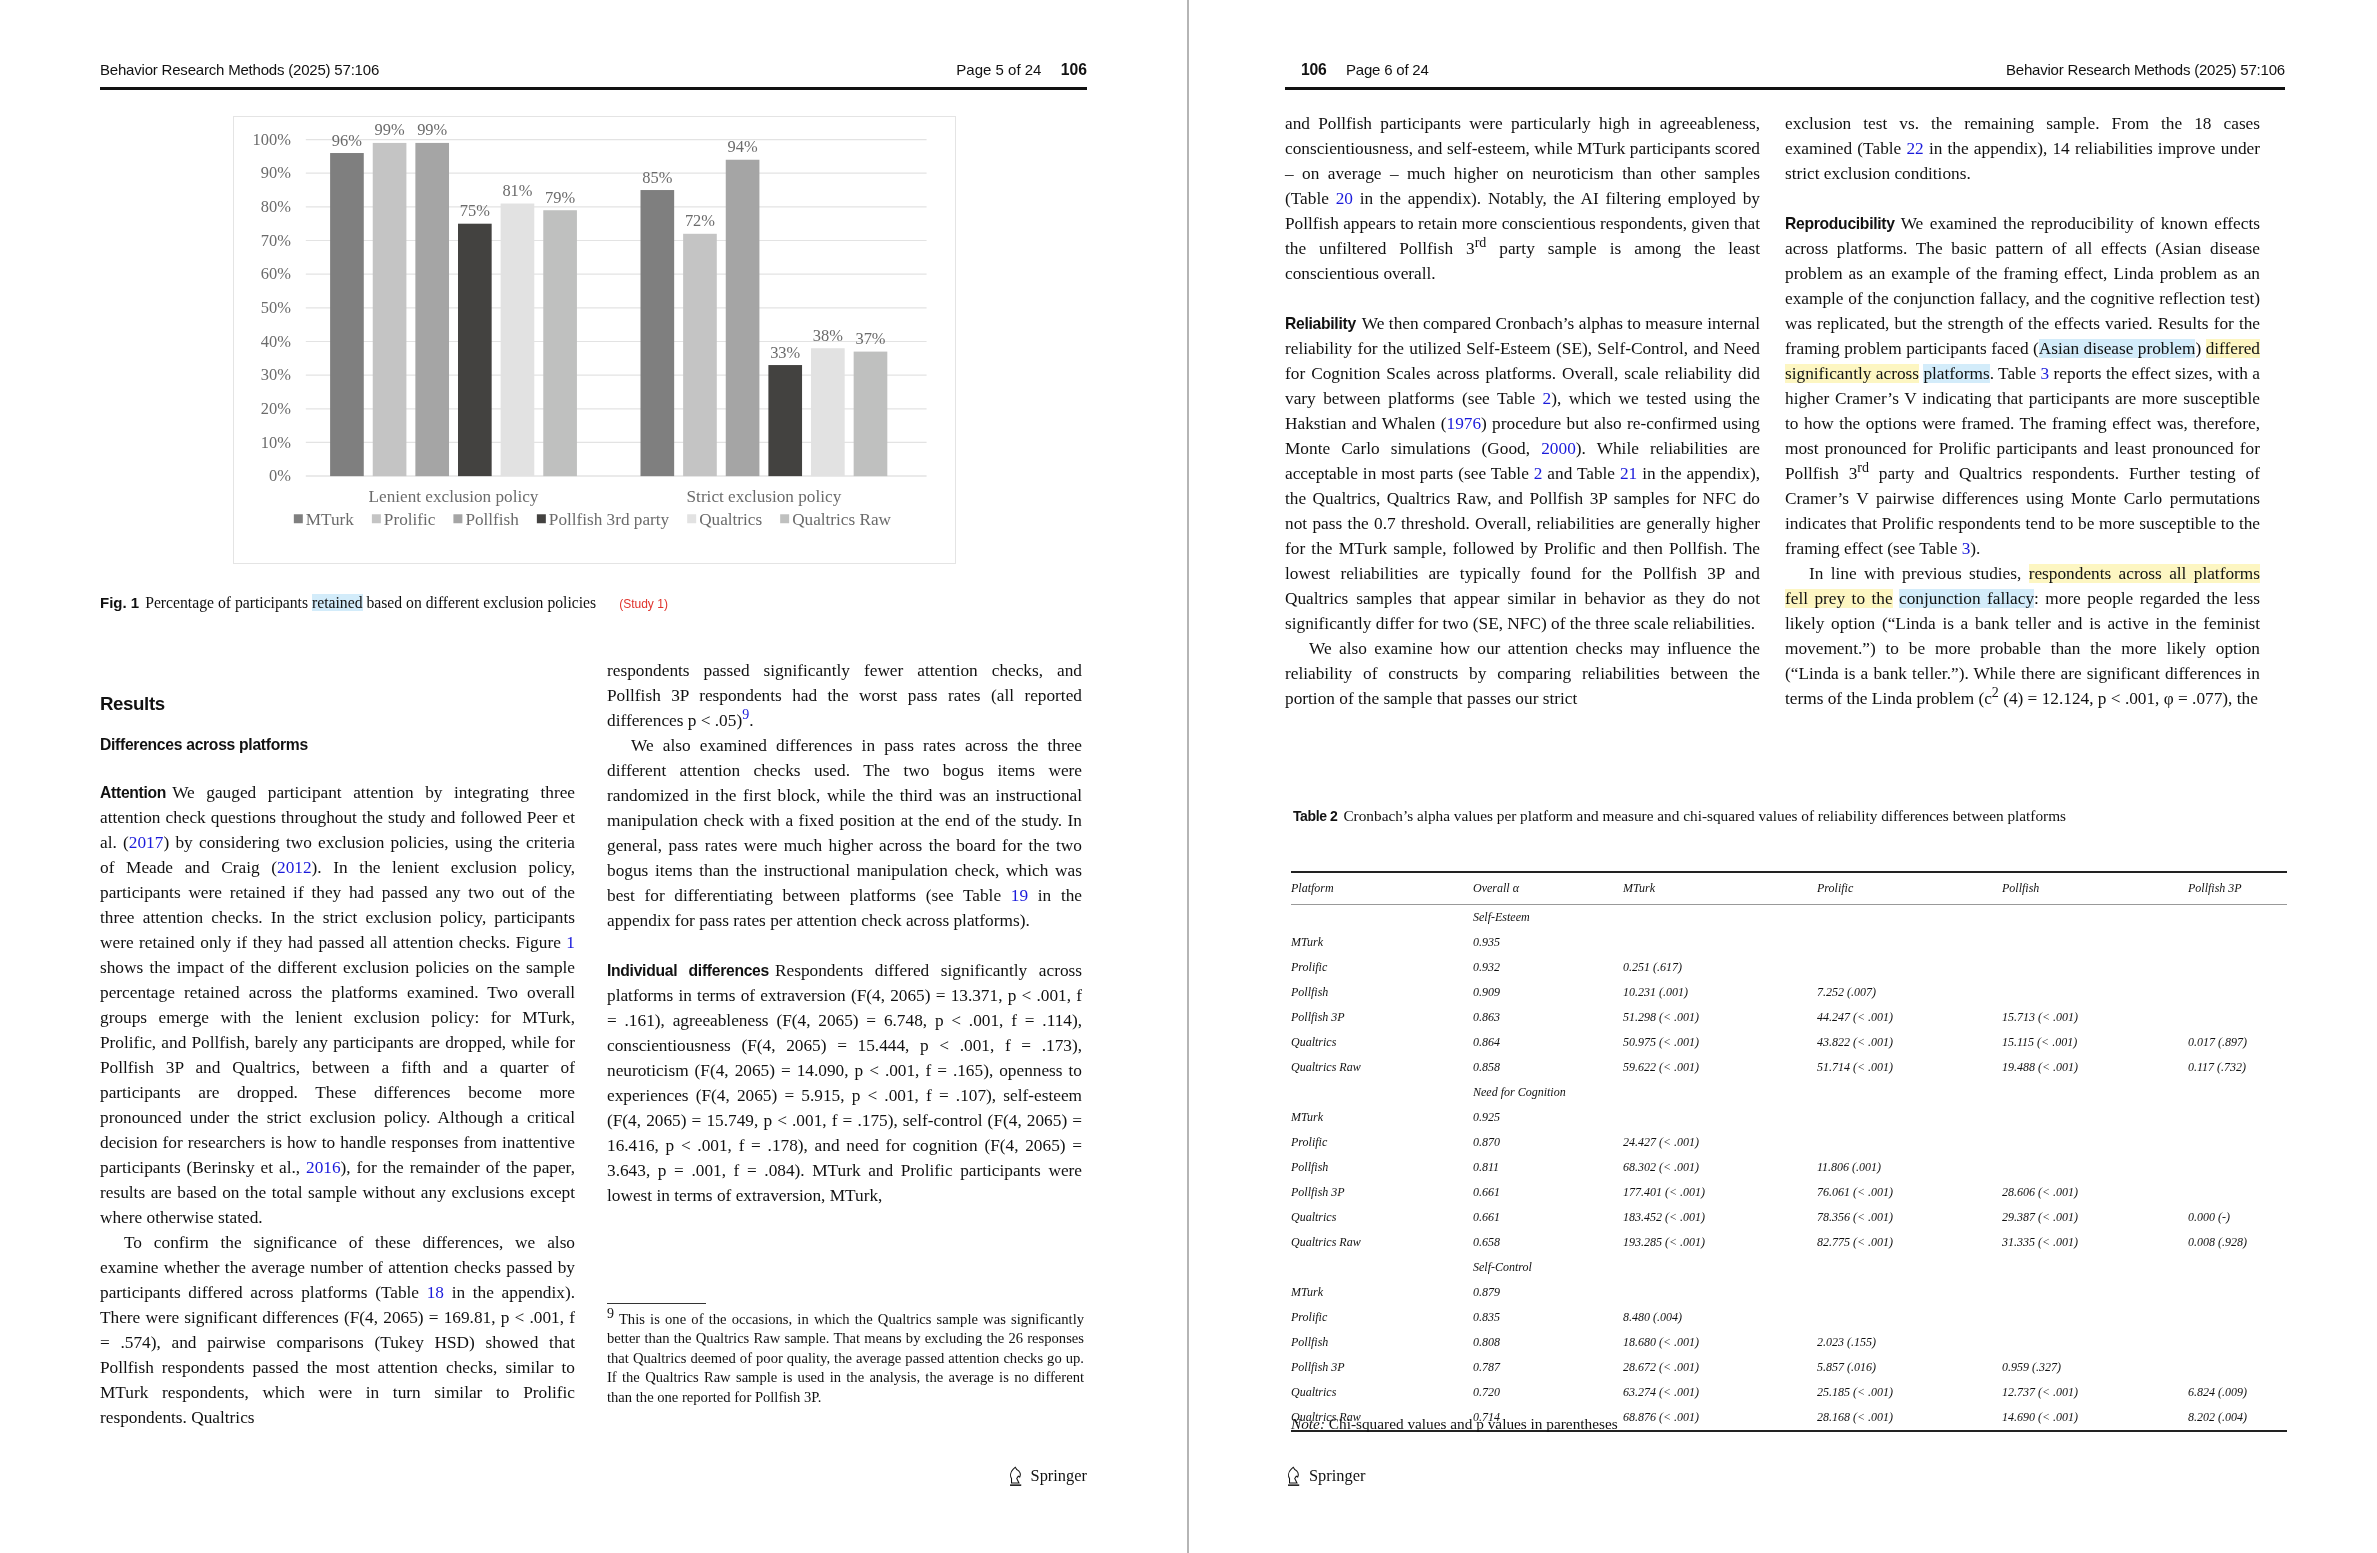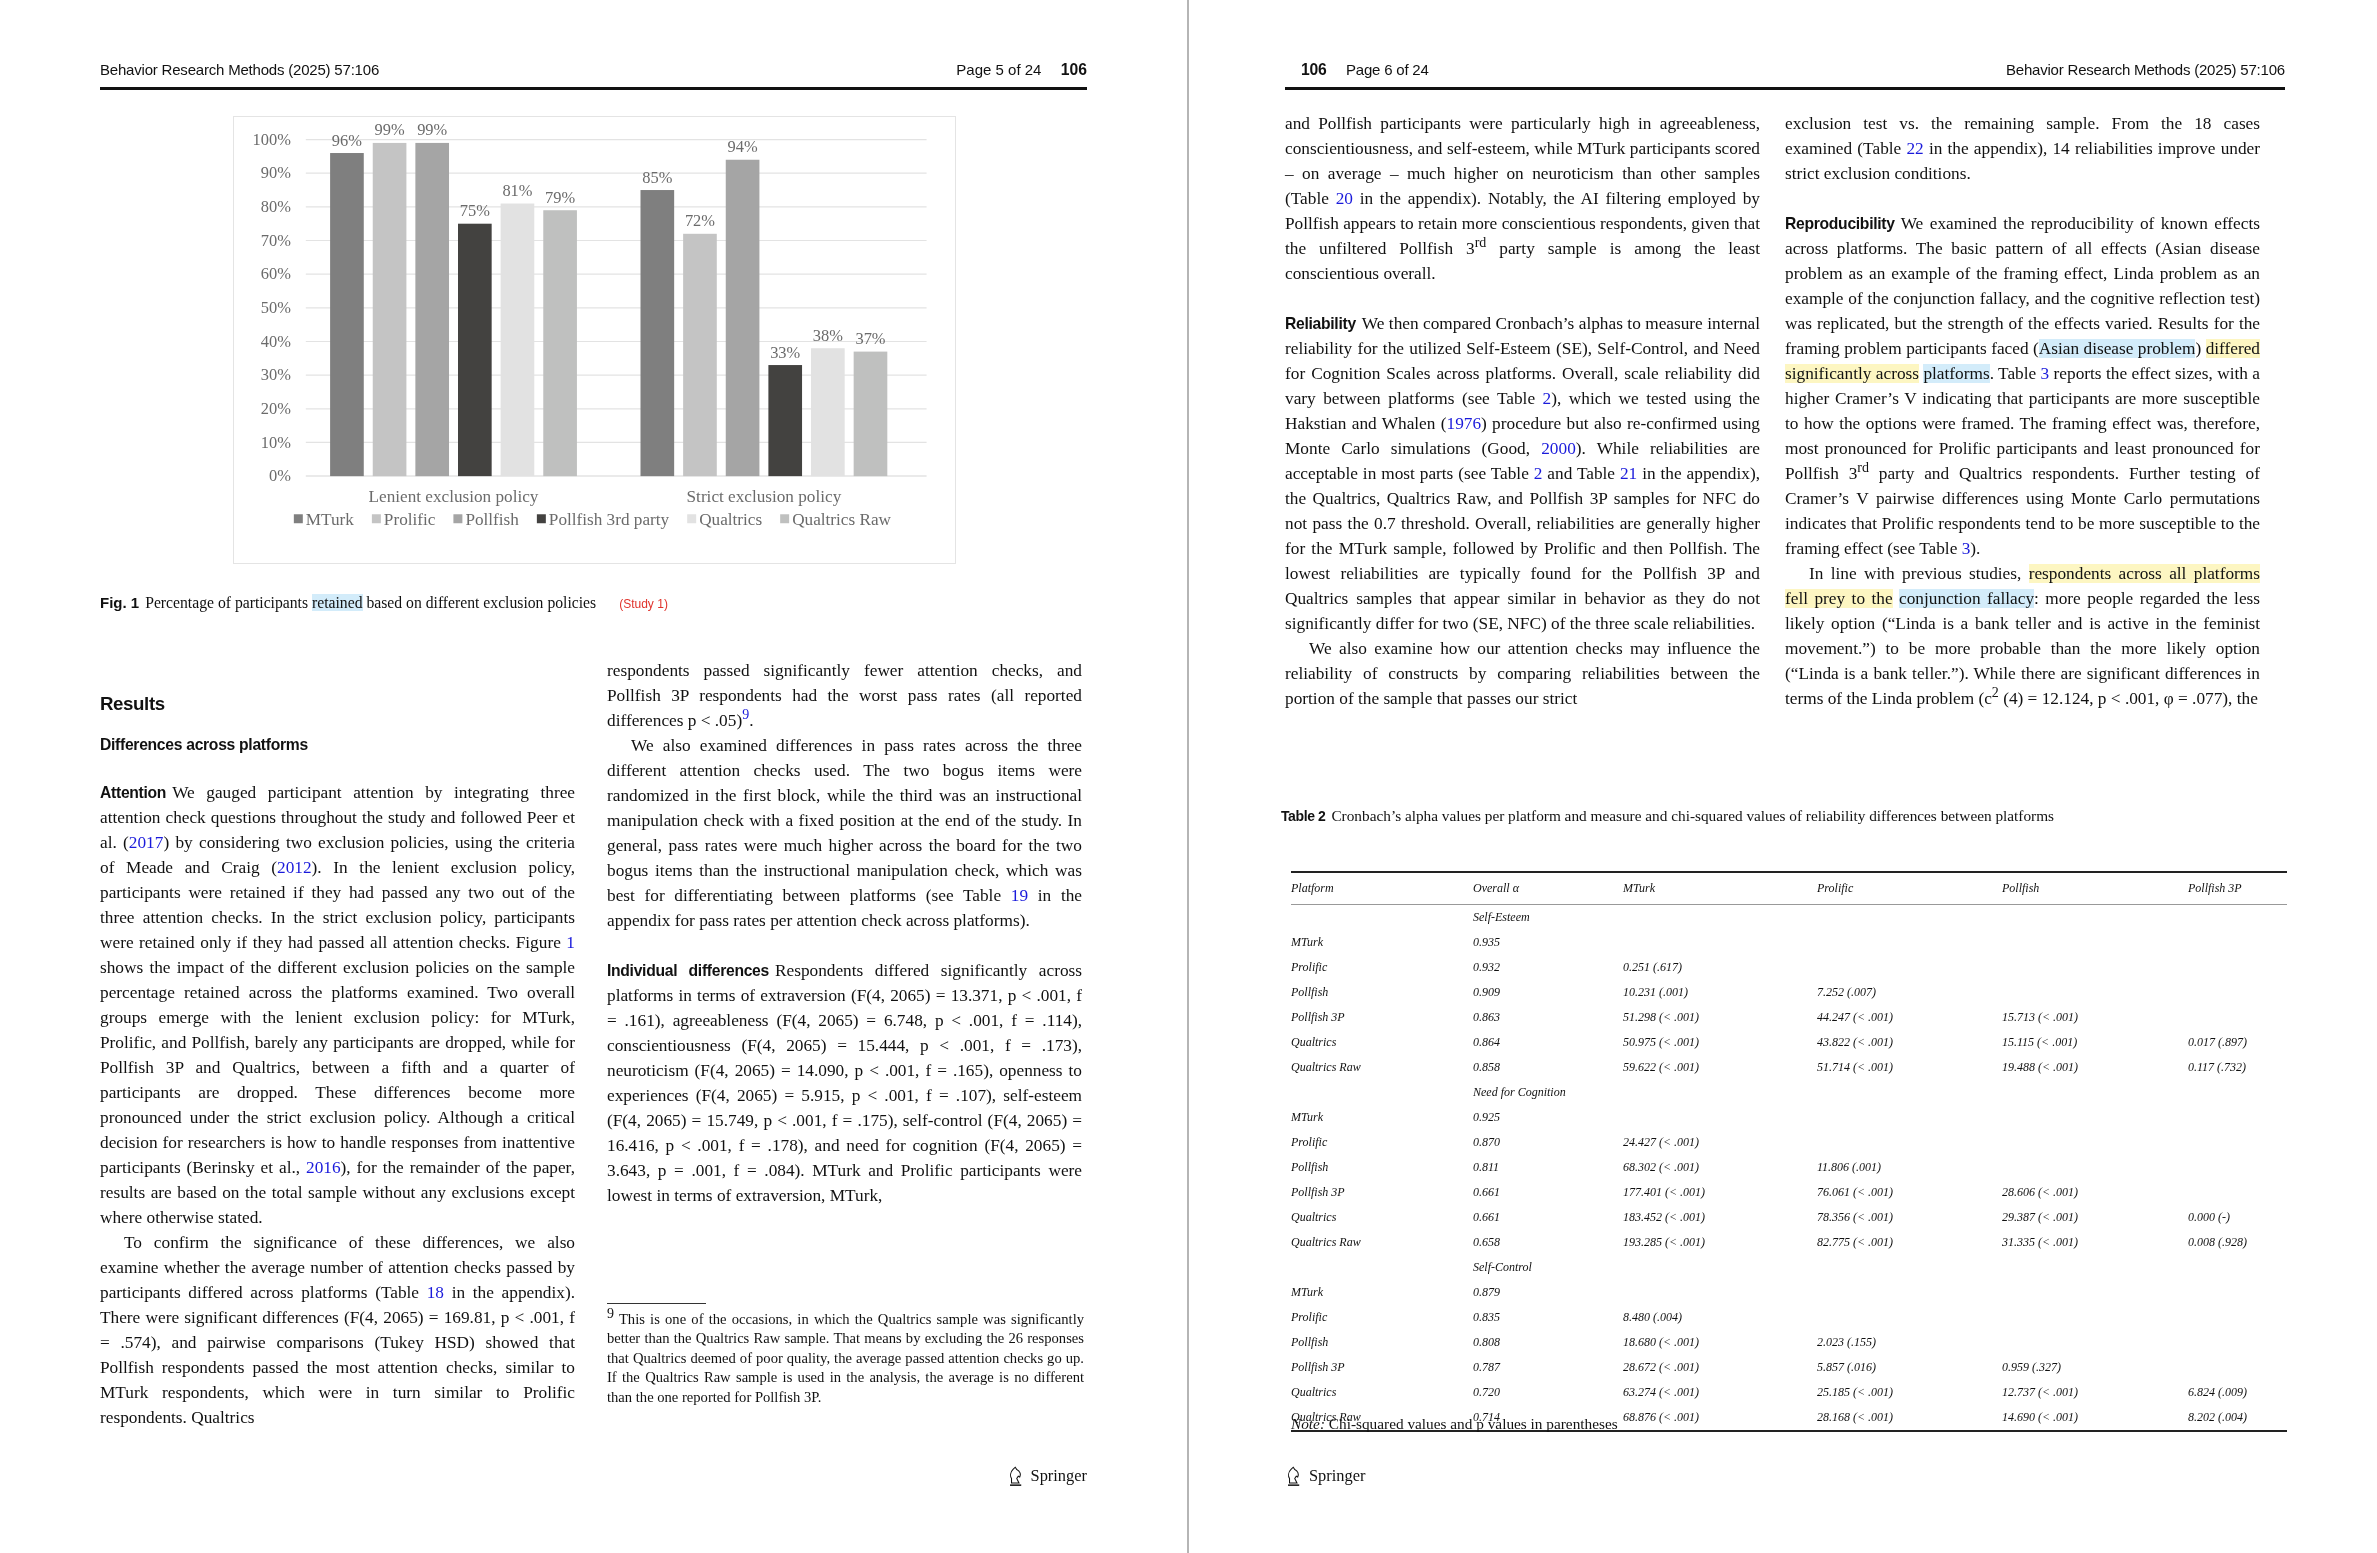--- a/index.html
+++ b/index.html
@@ -173,21 +173,21 @@
     <p style="margin-top:25px;"><span class="run-in">Reliability</span><span>We then compared Cronbach’s alphas to measure internal reliability for the utilized Self-Esteem (SE), Self-Control, and Need for Cognition Scales across platforms. Overall, scale reliability did vary between platforms (see Table </span><a class="link">2</a><span>), which we tested using the Hakstian and Whalen (</span><a class="link">1976</a><span>) procedure but also re-confirmed using Monte Carlo simulations (Good, </span><a class="link">2000</a><span>). While reliabilities are acceptable in most parts (see Table </span><a class="link">2</a><span> and Table </span><a class="link">21</a><span> in the appendix), the Qualtrics, Qualtrics Raw, and Pollfish 3P samples for NFC do not pass the 0.7 threshold. Overall, reliabilities are generally higher for the MTurk sample, followed by Prolific and then Pollfish. The lowest reliabilities are typically found for the Pollfish 3P and Qualtrics samples that appear similar in behavior as they do not significantly differ for two (SE, NFC) of the three scale reliabilities.</span></p>
     <p class="indent">We also examine how our attention checks may influence the reliability of constructs by comparing reliabilities between the portion of the sample that passes our strict</p>
   </div>
 
   <div class="col" style="left:596px; top:111px;">
     <p><span>exclusion test vs. the remaining sample. From the 18 cases examined (Table </span><a class="link">22</a><span> in the appendix), 14 reliabilities improve under strict exclusion conditions.</span></p>
     <p style="margin-top:25px;"><span class="run-in">Reproducibility</span><span>We examined the reproducibility of known effects across platforms. The basic pattern of all effects (Asian disease problem as an example of the framing effect, Linda problem as an example of the conjunction fallacy, and the cognitive reflection test) was replicated, but the strength of the effects varied. Results for the framing problem participants faced (</span><span class="hl-blue">Asian disease problem</span><span>) </span><span class="hl-yellow">differed significantly across</span><span> </span><span class="hl-blue">platforms</span><span>. Table </span><a class="link">3</a><span> reports the effect sizes, with a higher Cramer’s V indicating that participants are more susceptible to how the options were framed. The framing effect was, therefore, most pronounced for Prolific participants and least pronounced for Pollfish 3</span><sup>rd</sup><span> party and Qualtrics respondents. Further testing of Cramer’s V pairwise differences using Monte Carlo permutations indicates that Prolific respondents tend to be more susceptible to the framing effect (see Table </span><a class="link">3</a><span>).</span></p>
     <p class="indent"><span>In line with previous studies, </span><span class="hl-yellow">respondents across all platforms fell prey to the</span><span> </span><span class="hl-blue">conjunction fallacy</span><span>: more people regarded the less likely option (“Linda is a bank teller and is active in the feminist movement.”) to be more probable than the more likely option (“Linda is a bank teller.”). While there are significant differences in terms of the Linda problem (c</span><sup>2</sup><span> (4) = 12.124, p &lt; .001, φ = .077), the</span></p>
   </div>
 
-  <div class="table-caption" style="left:92px;">
+  <div class="table-caption" style="left:104px;">
     <span class="tlabel">Table 2</span><span>Cronbach’s alpha values per platform and measure and chi-squared values of reliability differences between platforms</span>
   </div>
 
   <table id="reliability-table" style="left:102px;">
     <thead>
         <tr id="thead-row">
           <th class="c0">Platform</th>
           <th class="c1">Overall α</th>
           <th class="c2">MTurk</th>
           <th class="c3">Prolific</th>

